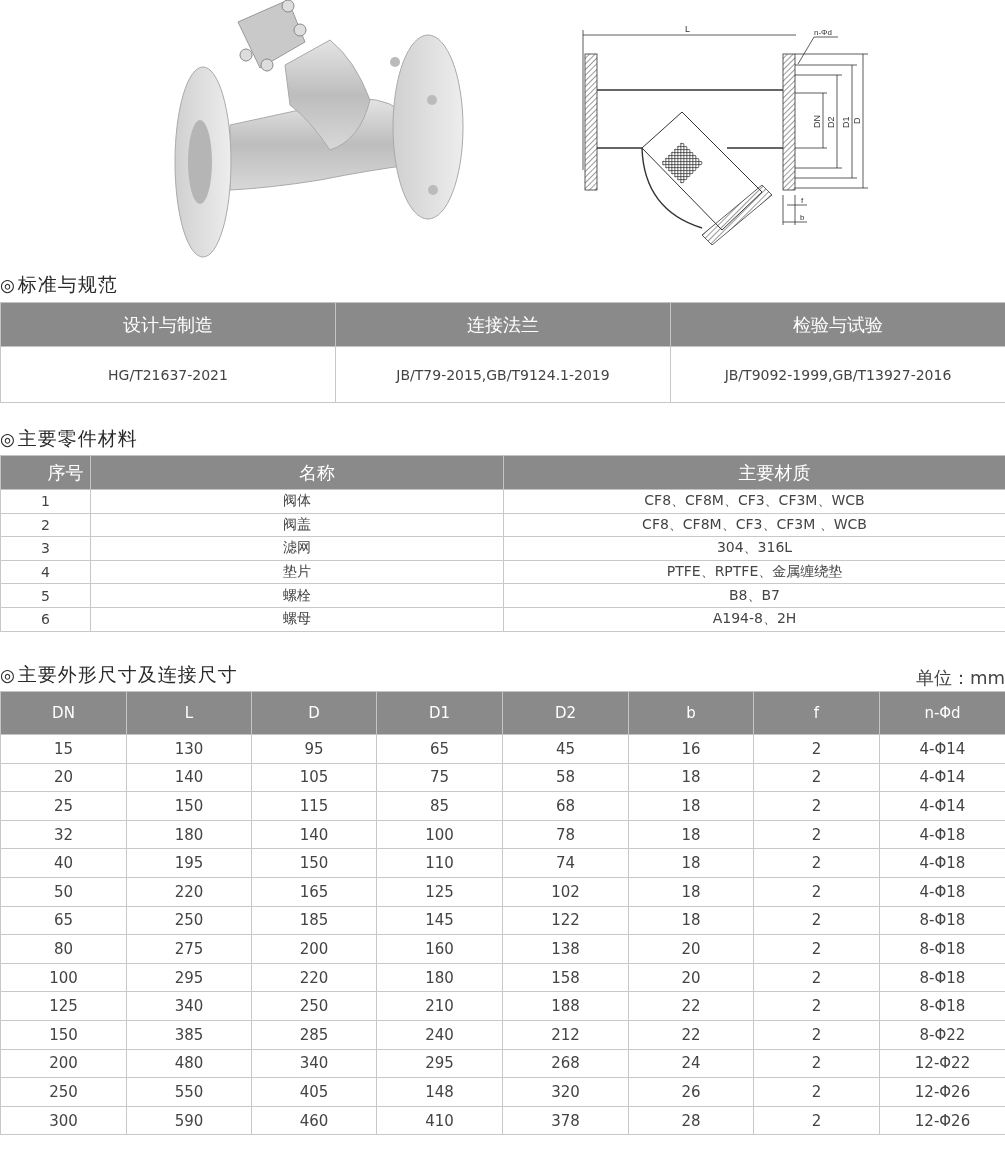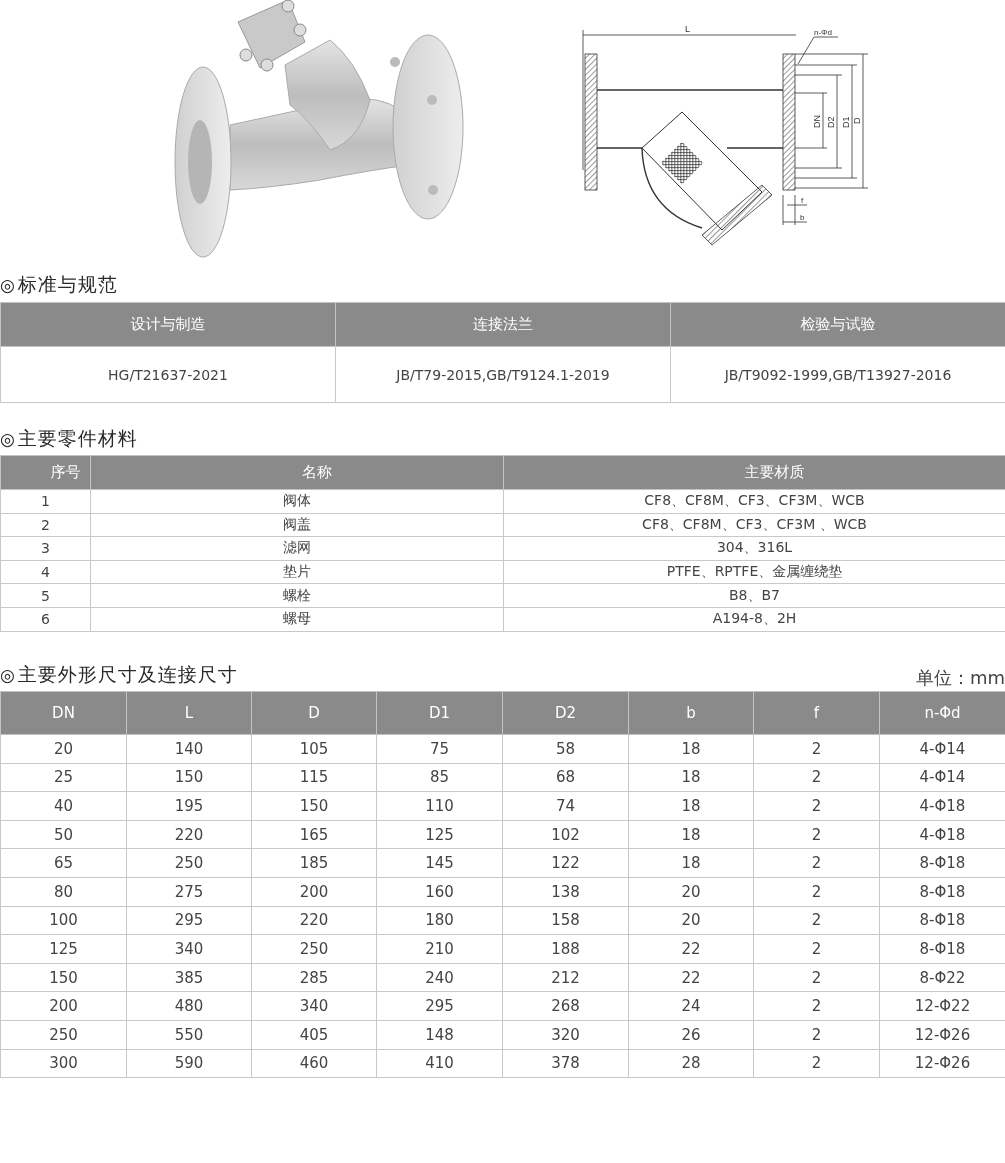--- a/index.html
+++ b/index.html
@@ -11,21 +11,21 @@
 
     .section-title {
       position: absolute; left: 0; font-size: 19px; color: #2a2a2a; letter-spacing: 1px;
       display: flex; align-items: center; white-space: nowrap;
     }
     .section-title .mark { font-size: 17px; margin-right: 2px; }
 
     table { position: absolute; left: 0; border-collapse: collapse; table-layout: fixed; }
     th {
       background: #8a8a8a; color: #ffffff; font-weight: normal; border: 1px solid #c4c4c4;
-      text-align: center; font-size: 15px;
+      text-align: center; font-size: 18px;
     }
     td {
       border: 1px solid #c8c8c8; text-align: center; color: #444; font-size: 14px; background: #fff;
     }
 
     #t-standards { top: 302px; width: 1005px; }
     #t-standards th { height: 44px; }
     #t-standards td { height: 56px; }
 
     #t-parts { top: 455px; width: 1005px; }
@@ -237,38 +237,58 @@
       <th>D</th>
       <th>D1</th>
       <th>D2</th>
       <th>b</th>
       <th>f</th>
       <th>n-Φd</th>
     </tr>
   </thead>
   <tbody id="dims-body">
       <tr>
+        <td>15</td>
+        <td>130</td>
+        <td>95</td>
+        <td>65</td>
+        <td>45</td>
+        <td>16</td>
+        <td>2</td>
+        <td>4-Φ14</td>
+      </tr>
+      <tr>
         <td>20</td>
         <td>140</td>
         <td>105</td>
         <td>75</td>
         <td>58</td>
         <td>18</td>
         <td>2</td>
         <td>4-Φ14</td>
       </tr>
       <tr>
         <td>25</td>
         <td>150</td>
         <td>115</td>
         <td>85</td>
         <td>68</td>
         <td>18</td>
         <td>2</td>
         <td>4-Φ14</td>
+      </tr>
+      <tr>
+        <td>32</td>
+        <td>180</td>
+        <td>140</td>
+        <td>100</td>
+        <td>78</td>
+        <td>18</td>
+        <td>2</td>
+        <td>4-Φ18</td>
       </tr>
       <tr>
         <td>40</td>
         <td>195</td>
         <td>150</td>
         <td>110</td>
         <td>74</td>
         <td>18</td>
         <td>2</td>
         <td>4-Φ18</td>

